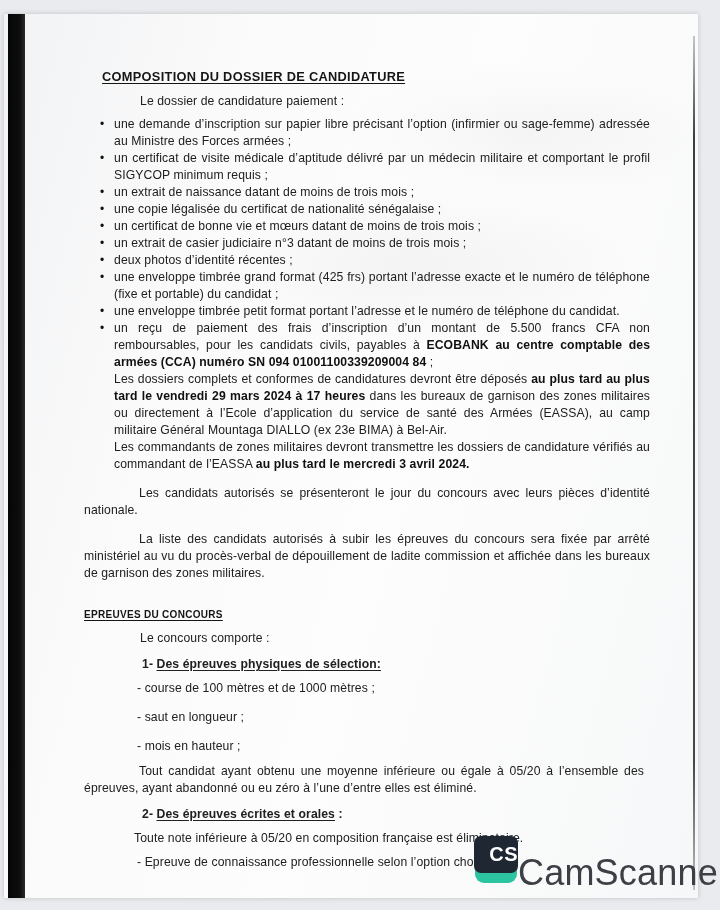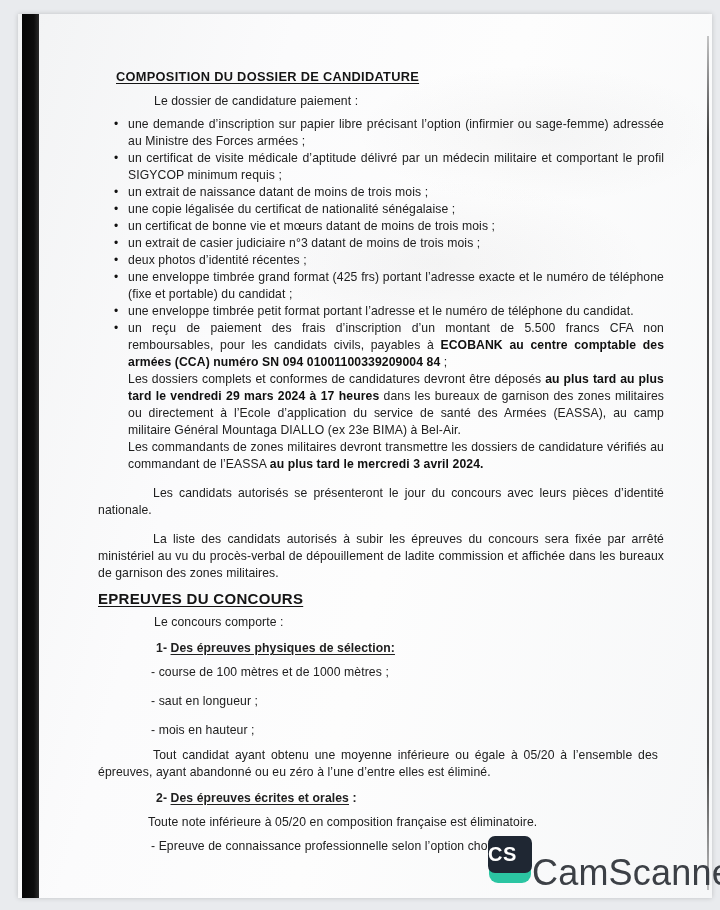--- a/index.html
+++ b/index.html
@@ -6,21 +6,21 @@
   body{
     width:720px;height:910px;
     background:#e9ebee;
     font-family:"Liberation Sans","DejaVu Sans",sans-serif;
     -webkit-font-smoothing:antialiased;
   }
   .stage{position:relative;width:720px;height:910px;overflow:hidden;background:#e9ebee;}
 
   
   .page{
-    position:absolute;left:18px;top:14px;width:694px;height:884px;
+    position:absolute;left:4px;top:14px;width:694px;height:884px;
     background:
       radial-gradient(ellipse 300px 120px at 420px 250px, rgba(120,120,125,.07), transparent 70%),
       radial-gradient(ellipse 260px 100px at 520px 120px, rgba(120,120,125,.06), transparent 70%),
       linear-gradient(105deg,#f2f3f4 0%,#fbfbfc 30%,#fdfdfd 55%,#f6f7f8 100%);
     box-shadow:0 0 5px rgba(0,0,0,.18);
   }
   .scan-band{
     position:absolute;left:4px;top:0;width:17px;height:100%;
     background:linear-gradient(90deg,#050505 0%,#0d0d0d 70%,#2a2a2a 100%);
   }
@@ -46,22 +46,22 @@
     position:relative;padding-left:30px;width:536px;
     text-align:justify;
   }
   .bullet::before{
     content:"•";position:absolute;left:16px;top:0;font-size:12px;color:#111;
   }
   b,.bold{font-weight:700;color:#101010;}
   .para-hang{margin:0 0 0 30px;width:536px;text-align:justify;}
   .para-ind{margin:12px 0 0 0;width:566px;text-indent:55px;text-align:justify;}
   .h2{
-    margin:8px 0 0 0;
-    font-size:15px;font-weight:700;color:#151515;
+    margin:24px 0 0 0;
+    font-size:10px;font-weight:700;color:#151515;
     text-decoration:underline;text-underline-offset:2px;
     letter-spacing:.3px;
   }
   .intro2{margin:7px 0 0 56px;}
   .subhead{margin:9px 0 0 58px;font-weight:700;}
   .subhead .t{text-decoration:underline;text-underline-offset:2px;}
   .dash{margin:12px 0 0 53px;}
   .dash.first{margin-top:7px;}
   .p-tout{margin:8px 0 0 0;width:560px;text-indent:55px;text-align:justify;}
   .sub2-item{margin:7px 0 0 53px;}
@@ -69,21 +69,21 @@
 
   
   .cs-logo{position:absolute;left:470px;top:822px;width:44px;height:47px;}
   .cs-logo .accent{
     position:absolute;left:1px;bottom:0;width:42px;height:22px;
     background:#2bc5a2;border-radius:9px;
   }
   .cs-logo .square{
     position:absolute;left:0;top:0;width:44px;height:37px;
     background:#1f2733;border-radius:7px;
-    display:flex;align-items:center;justify-content:flex-start;
+    display:flex;align-items:center;justify-content:flex-end;
     color:#fff;font-weight:800;font-size:20px;letter-spacing:.5px;
   }
   .cs-brand{
     position:absolute;left:514px;top:838px;
     font-size:36px;font-weight:500;color:#3c4046;letter-spacing:.2px;
   }
 </style>
 </head>
 <body>
 

